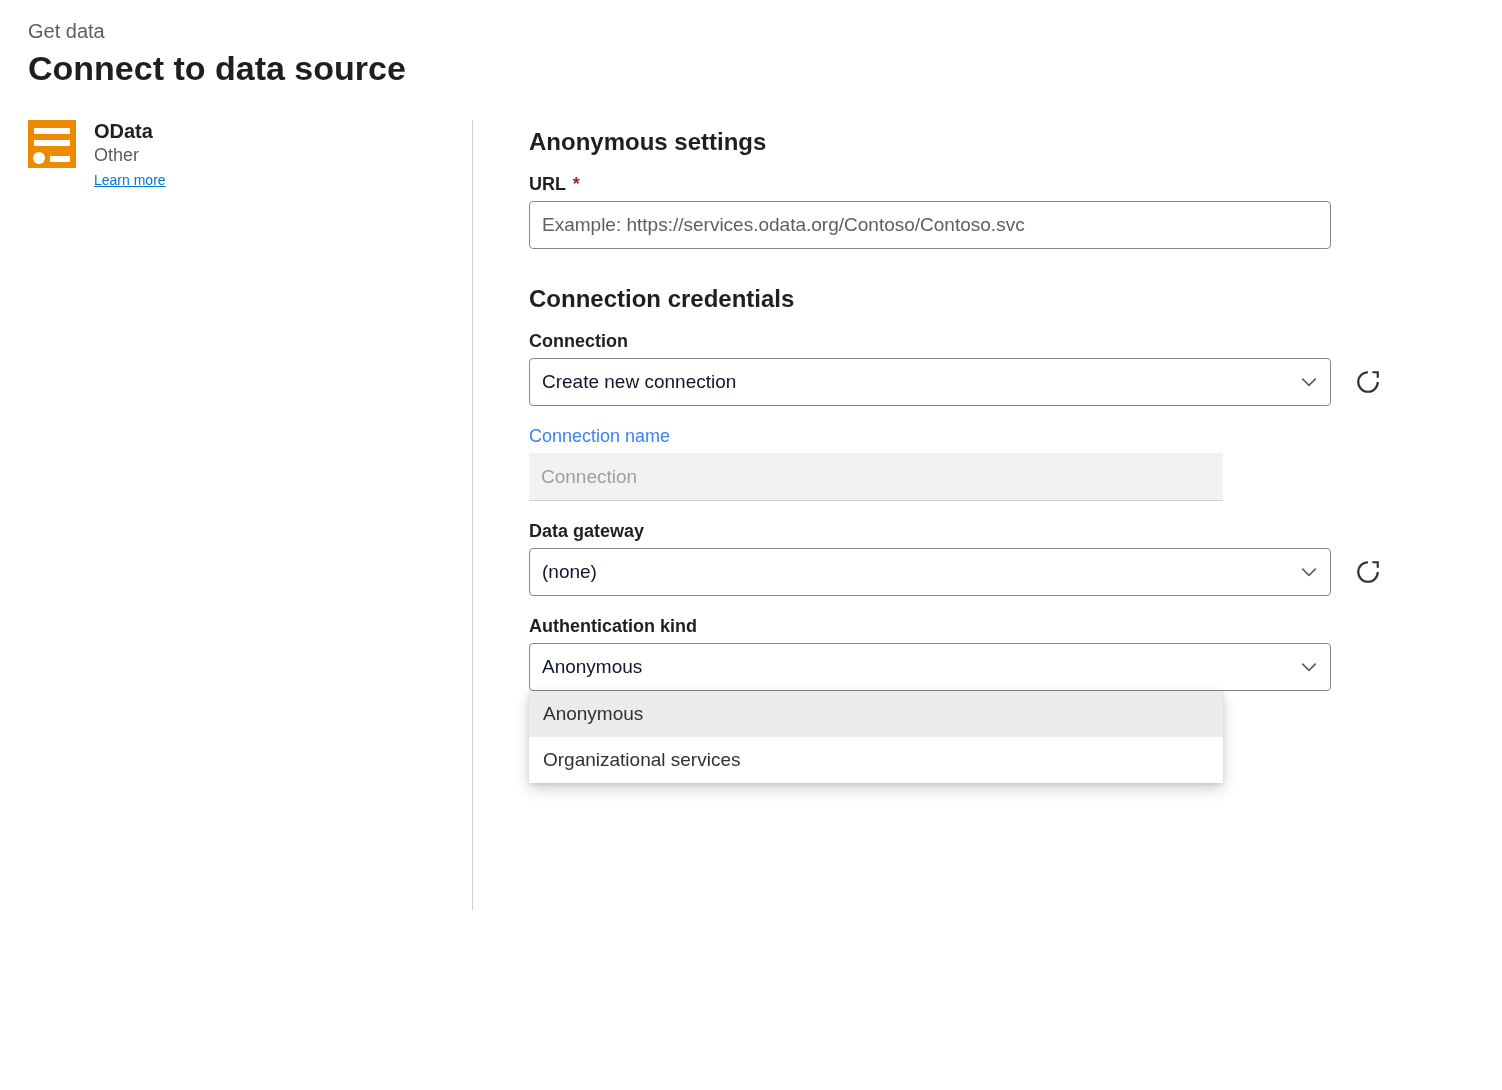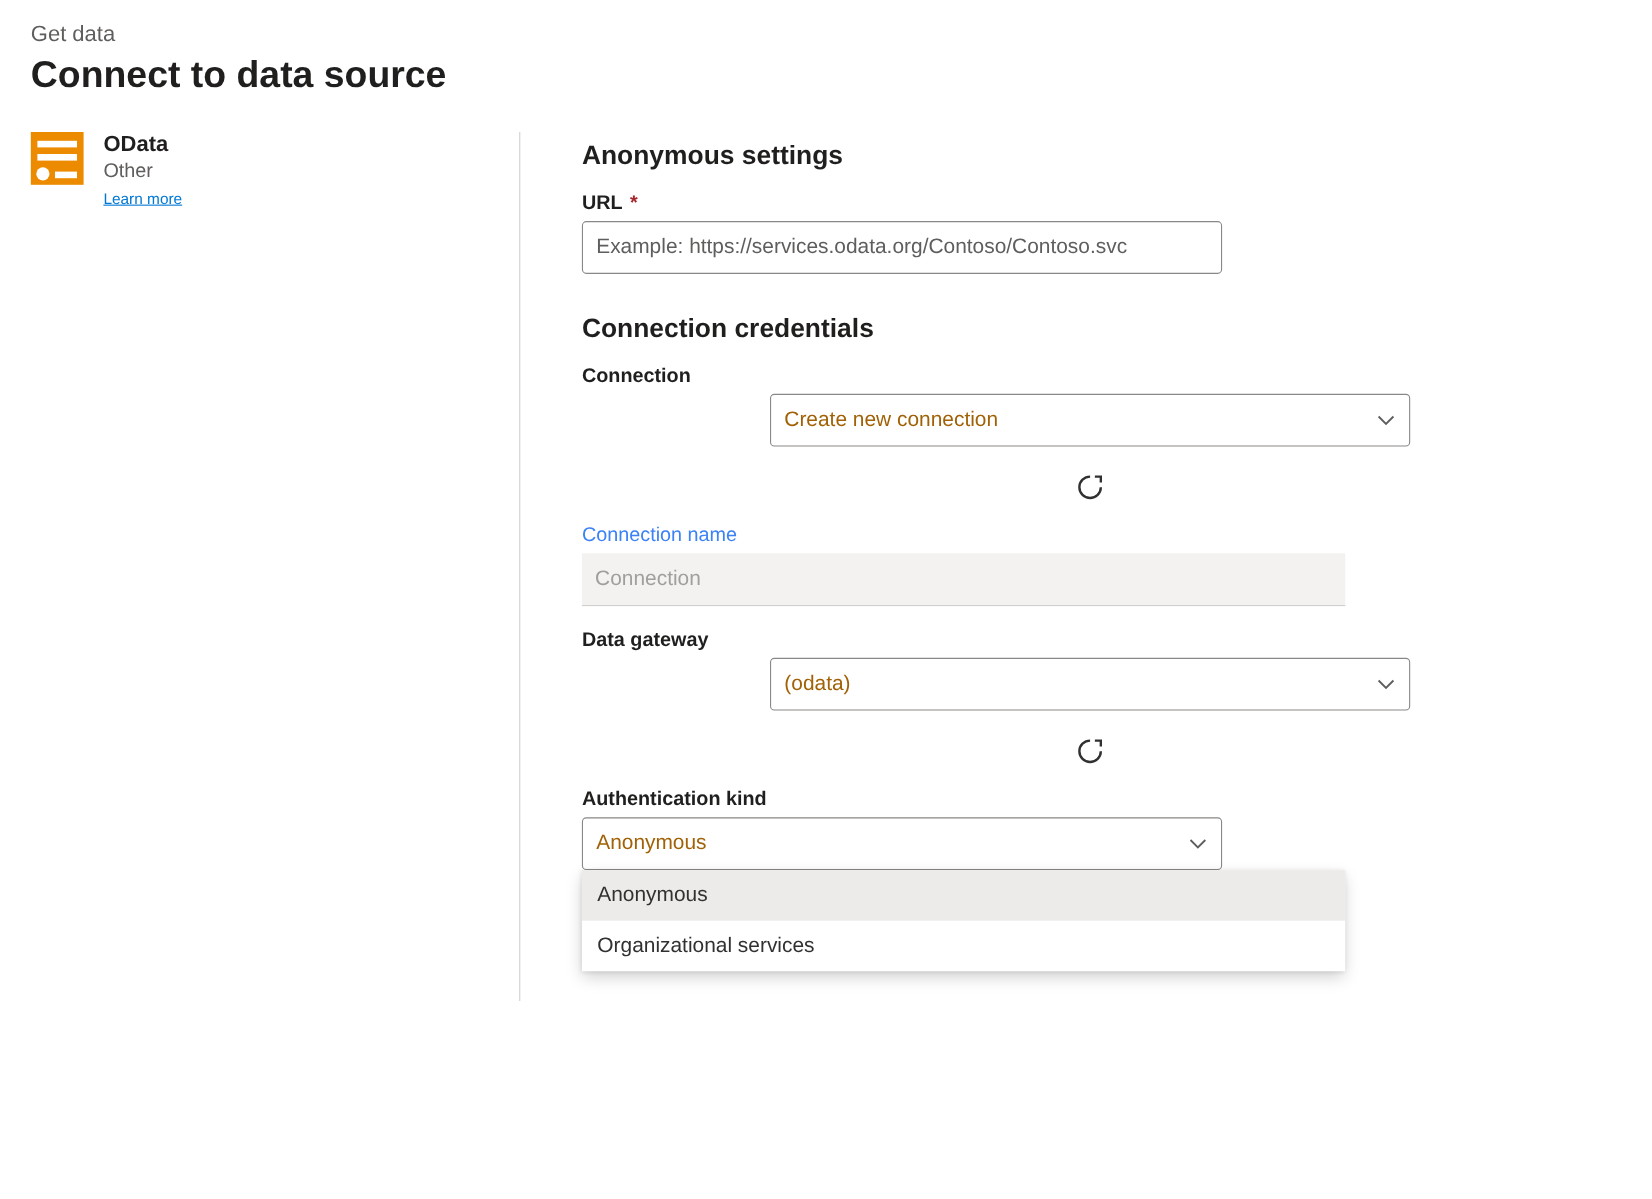--- a/index.html
+++ b/index.html
@@ -128,28 +128,28 @@
     }
     .field-label.disabled {
       color: #3b82f6;
       font-weight: 400;
     }
     .required-star {
       color: #a4262c;
       margin-left: 2px;
     }
     .text-input, .select-box {
-      width: 582px;
+      width: 802px;
       height: 48px;
       border: 1px solid #8a8886;
       border-radius: 4px;
       font-size: 19px;
       padding: 0 12px;
       font-family: inherit;
-      color: #a16207;
+      color: #0f172a;
       background: #ffffff;
       outline: none;
     }
     .text-input::placeholder {
       color: #605e5c;
     }
     .text-input.disabled {
       width: 694px;
       border: none;
       border-bottom: 1px solid #d2d0ce;
@@ -157,21 +157,20 @@
       border-radius: 0;
       color: #a19f9d;
     }
     .text-input.disabled::placeholder {
       color: #a19f9d;
     }
     .select-wrapper {
       display: flex;
       align-items: center;
       gap: 24px;
-      flex-direction: column;
     }
     .select-box {
       display: flex;
       align-items: center;
       justify-content: space-between;
       cursor: pointer;
       position: relative;
     }
     .select-box .chevron {
       width: 18px;
@@ -265,21 +264,21 @@
 
     <div class="field-group">
       <label class="field-label disabled">Connection name</label>
       <input type="text" class="text-input disabled" disabled="" placeholder="Connection" style="">
     </div>
 
     <div class="field-group">
       <label class="field-label">Data gateway</label>
       <div class="select-wrapper">
         <div class="select-box">
-          <span>(odata)</span>
+          <span>(none)</span>
           <svg class="chevron" viewBox="0 0 16 16">
               <path d="M2 5 L8 11 L14 5" fill="none" stroke="#605e5c" stroke-width="1.5"></path>
             </svg>
         </div>
         <svg class="refresh-icon" viewBox="0 0 24 24">
           <path d="M12 3 A9 9 0 1 0 21 12" fill="none" stroke="#323130" stroke-width="2"></path>
           <path d="M16 3 L21 3 L21 8" fill="none" stroke="#323130" stroke-width="2"></path>
         </svg>
       </div>
     </div>

